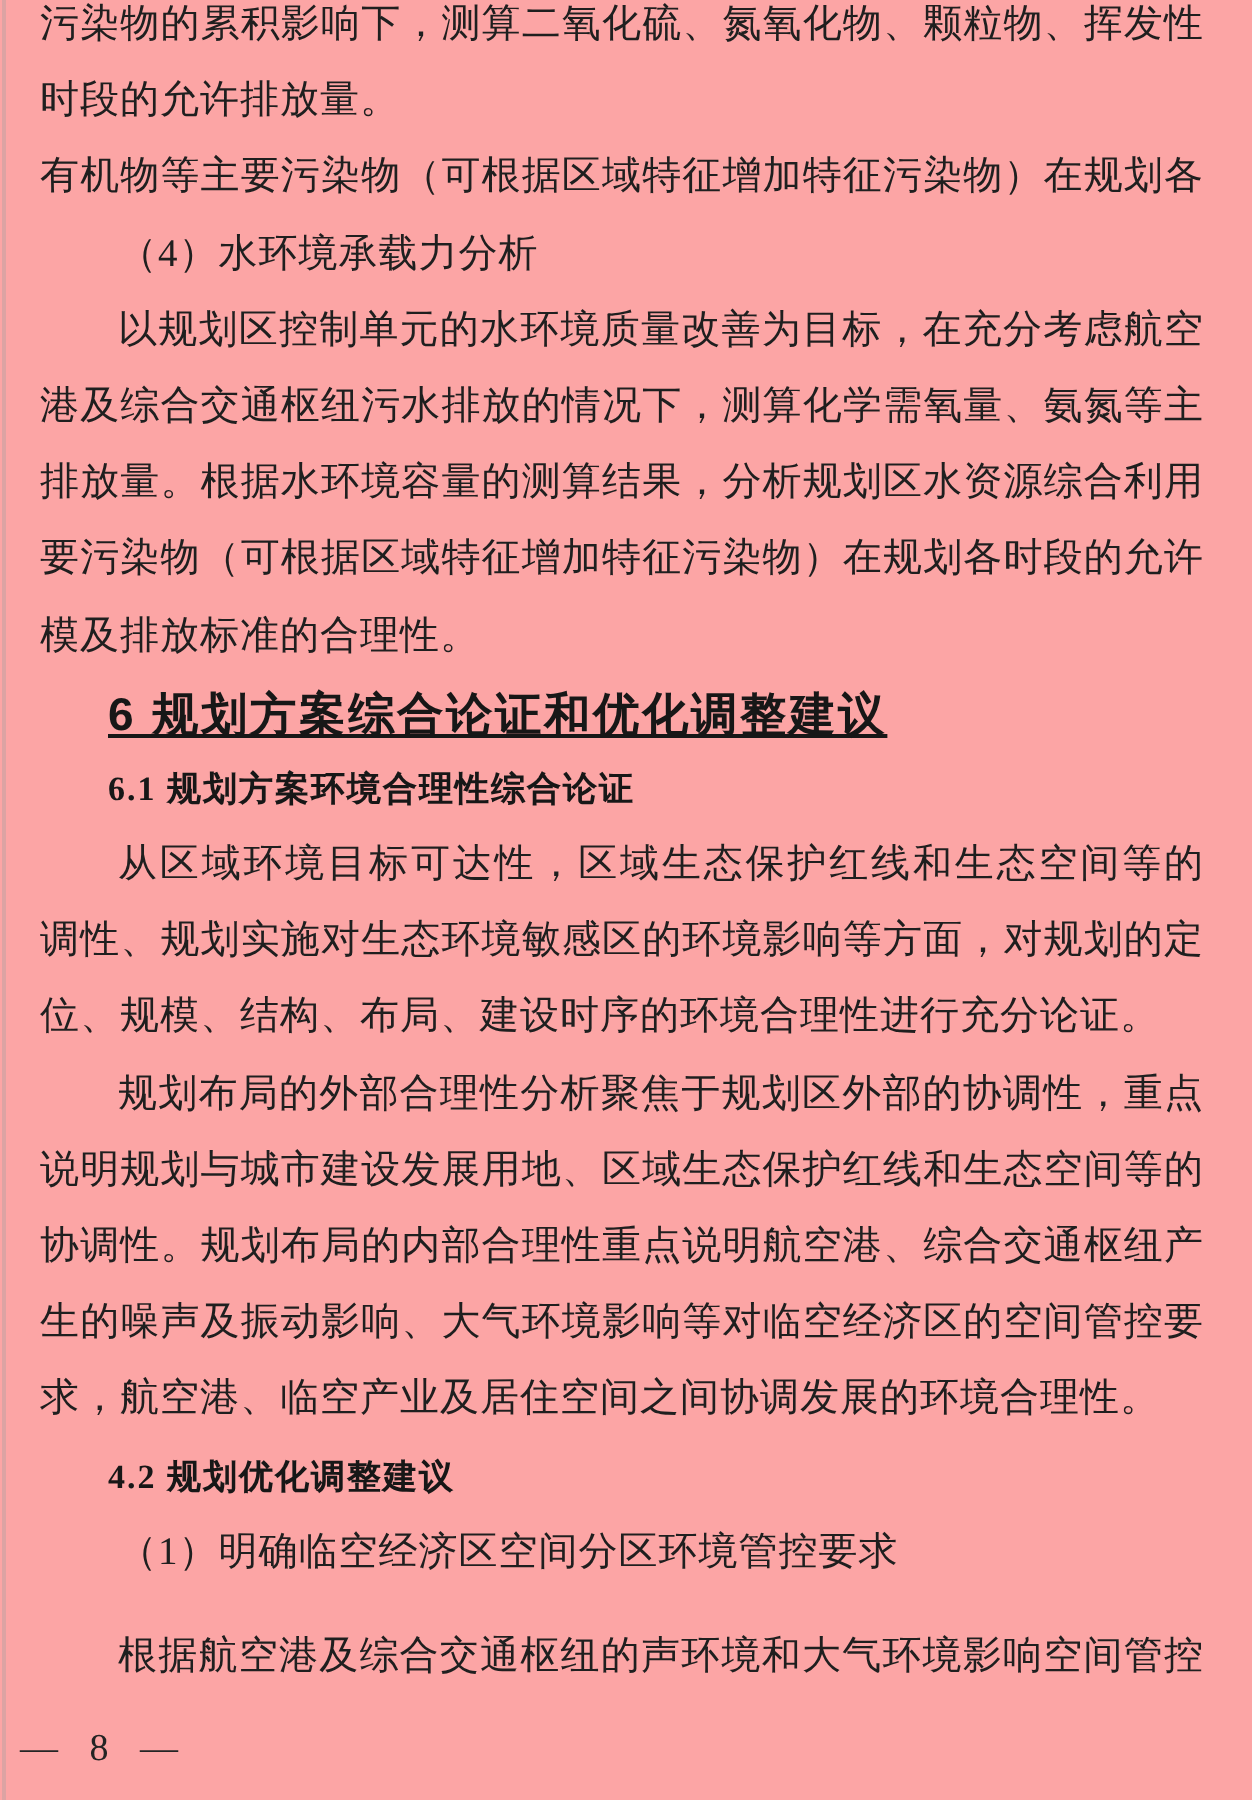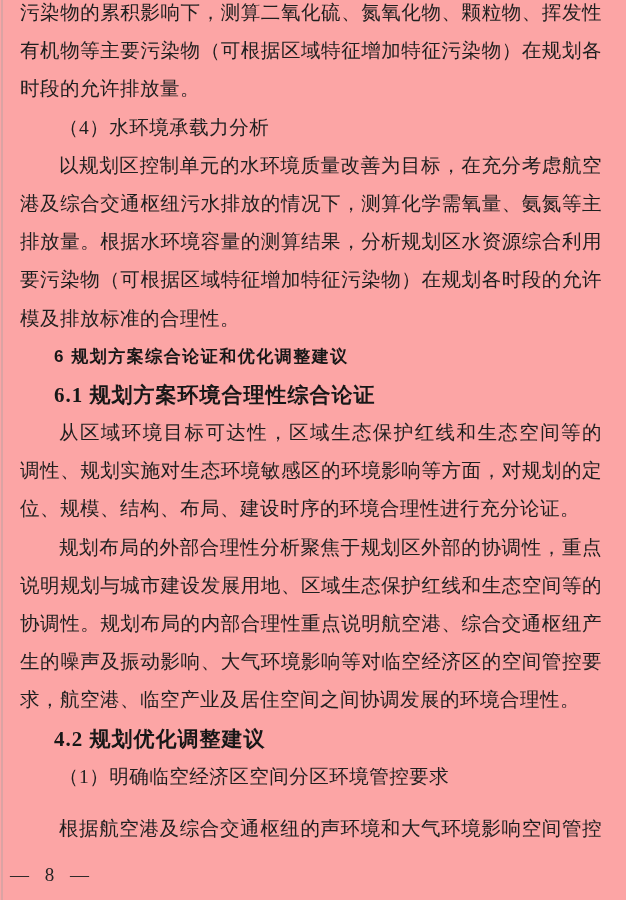--- a/index.html
+++ b/index.html
@@ -47,31 +47,32 @@
   .line.last {
     text-align-last: left;
   }
   .line.last.fulljustify {
     text-align-last: justify;
     margin-top: 14px;
   }
   .block.heading1 .line {
     font-family: "Liberation Sans", "DejaVu Sans", sans-serif;
     font-weight: 700;
-    font-size: 17px;
+    font-size: 23px;
     color: #171717;
     text-align: left;
     text-align-last: left;
     text-indent: 34px;
     letter-spacing: 1.5px;
+    text-decoration: underline;
   }
   .block.heading2 .line {
     font-family: "Liberation Serif", "DejaVu Serif", serif;
     font-weight: 700;
-    font-size: 21px;
+    font-size: 17px;
     color: #171717;
     text-align: left;
     text-align-last: left;
     text-indent: 34px;
     letter-spacing: 1px;
   }
   .footer {
     position: absolute;
     left: 8px;
     top: 862px;
@@ -92,22 +93,22 @@
 </style>
 </head>
 <body>
 
 <div class="page">
   <div class="scan-edge"></div>
 
   <div class="content" id="doc-content">
       <div class="block paragraph">
         <div class="line">污染物的累积影响下，测算二氧化硫、氮氧化物、颗粒物、挥发性</div>
+        <div class="line last">时段的允许排放量。</div>
         <div class="line">有机物等主要污染物（可根据区域特征增加特征污染物）在规划各</div>
-        <div class="line last">时段的允许排放量。</div>
       </div>
       <div class="block paragraph">
         <div class="line first last">（4）水环境承载力分析</div>
       </div>
       <div class="block paragraph">
         <div class="line first">以规划区控制单元的水环境质量改善为目标，在充分考虑航空</div>
         <div class="line">港及综合交通枢纽污水排放的情况下，测算化学需氧量、氨氮等主</div>
         <div class="line">排放量。根据水环境容量的测算结果，分析规划区水资源综合利用</div>
         <div class="line">要污染物（可根据区域特征增加特征污染物）在规划各时段的允许</div>
         <div class="line last">模及排放标准的合理性。</div>

